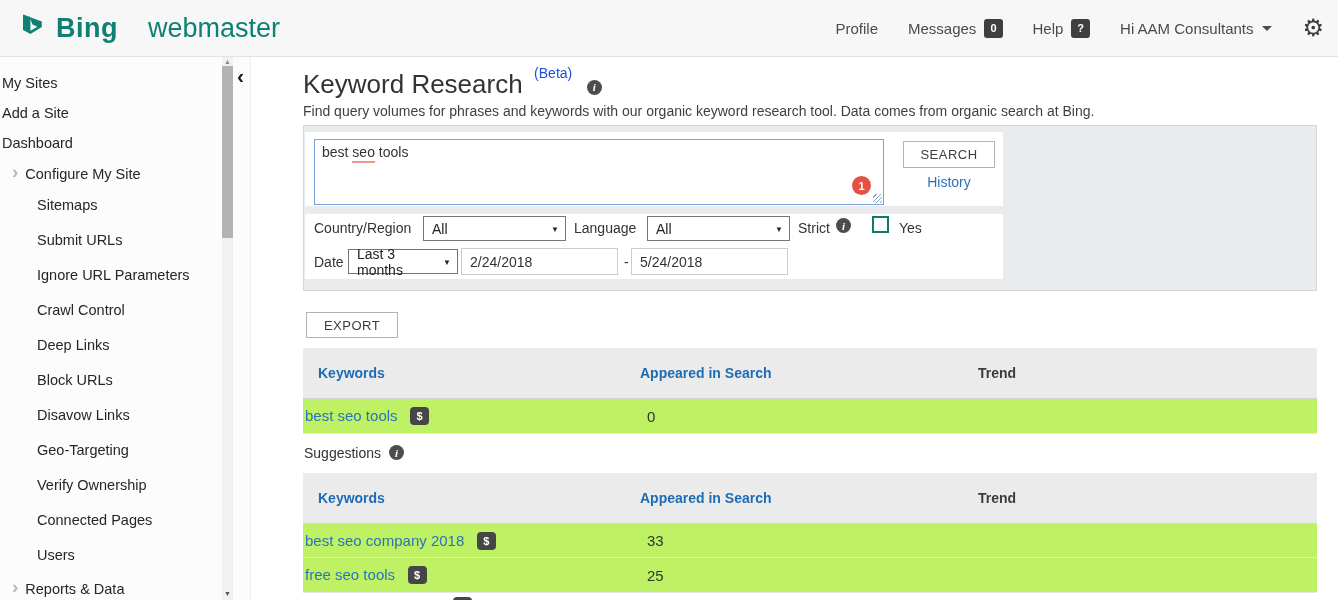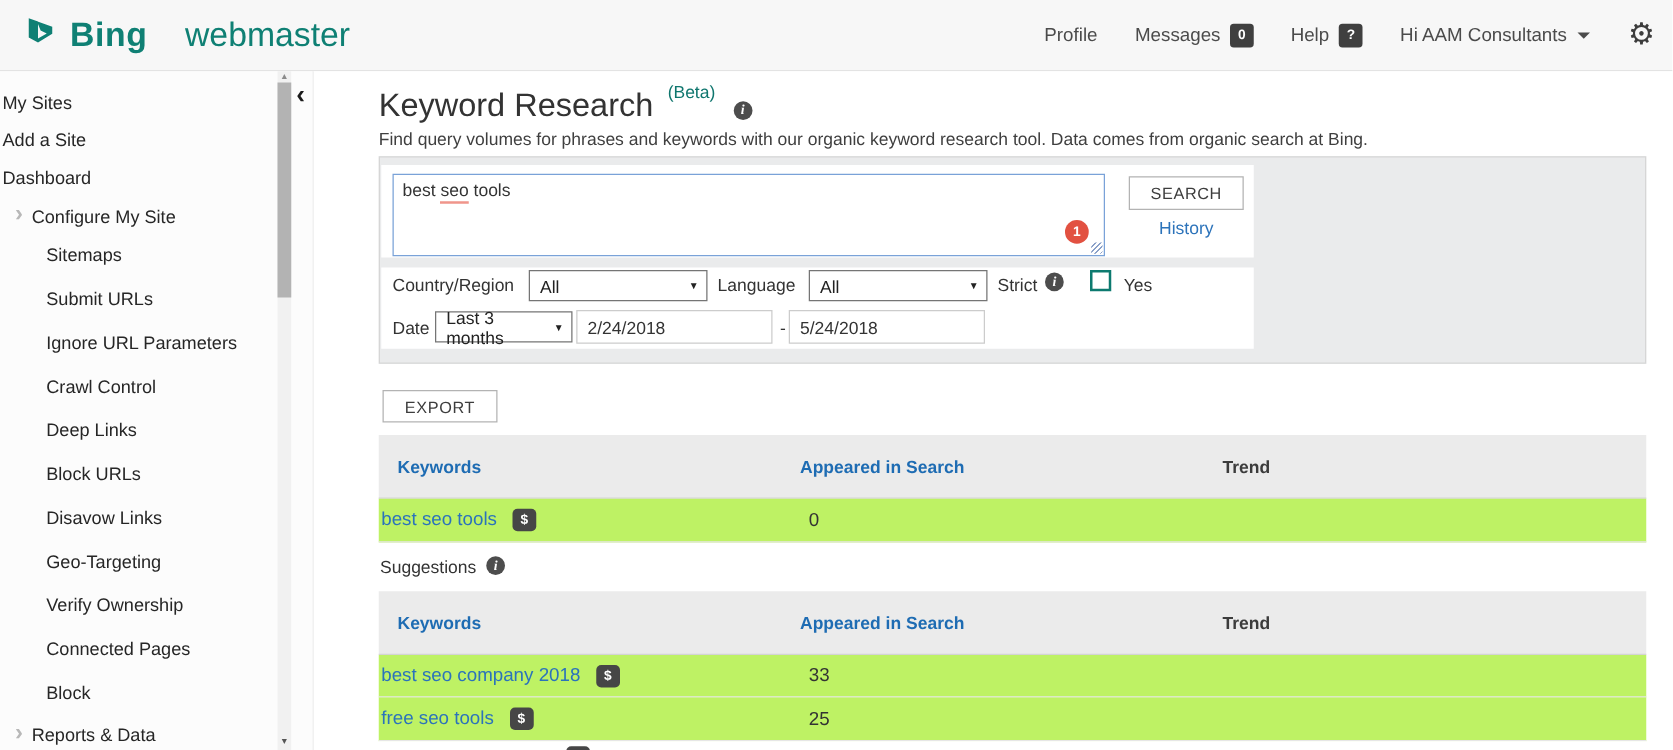--- a/index.html
+++ b/index.html
@@ -41,21 +41,21 @@
   .sb-arrow.up { top:0; }
   .sb-arrow.down { bottom:2px; color:#555; }
   .collapse-btn { position:absolute; left:237px; top:64px; font-size:21px; font-weight:bold;
     color:#1a1a1a; cursor:pointer; z-index:5; }
 
   
   .main { position:absolute; left:250px; top:57px; right:0; bottom:0; background:#fff;
     border-left:1px solid #ededed; overflow:hidden; }
   .page-title-row { position:absolute; left:52px; top:12px; white-space:nowrap; }
   .page-title { display:inline; font-size:26px; color:#333; font-weight:400; }
-  .beta-tag { display:inline-block; font-size:14px; color:#0f766e; position:relative;
+  .beta-tag { display:inline-block; font-size:14px; color:#1d4ed8; position:relative;
     top:-15px; margin-left:7px;text-align:right; }
   .info-icon { display:inline-flex; width:15px; height:15px; border-radius:50%;
     background:#4d4d4d; color:#fff; align-items:center; justify-content:center;
     font-family:"Liberation Serif", serif; font-style:italic; font-weight:bold;
     font-size:11px; margin-left:10px; position:relative; top:-2px; }
   .page-desc { position:absolute; left:52px; top:46px; font-size:14px; color:#3f3f3f; }
 
   
   .panel { position:absolute; left:52px; top:68px; width:1014px; height:166px;
     background:#eaebec; border:1px solid #d6d6d6; }
@@ -156,21 +156,21 @@
   <div class="sb-item sub"><span>Sitemaps</span></div>
   <div class="sb-item sub"><span>Submit URLs</span></div>
   <div class="sb-item sub"><span>Ignore URL Parameters</span></div>
   <div class="sb-item sub"><span>Crawl Control</span></div>
   <div class="sb-item sub"><span>Deep Links</span></div>
   <div class="sb-item sub"><span>Block URLs</span></div>
   <div class="sb-item sub"><span>Disavow Links</span></div>
   <div class="sb-item sub"><span>Geo-Targeting</span></div>
   <div class="sb-item sub"><span>Verify Ownership</span></div>
   <div class="sb-item sub"><span>Connected Pages</span></div>
-  <div class="sb-item sub"><span>Block</span></div>
+  <div class="sb-item sub"><span>Users</span></div>
   <div class="sb-item haschev"><span class="chev">›</span><span>Reports &amp; Data</span></div>
 </aside>
 <div class="sb-scrollbar">
   <div class="sb-arrow up">▲</div>
   <div class="sb-thumb"></div>
   <div class="sb-arrow down">▼</div>
 </div>
 <div class="collapse-btn">‹</div>
 
 <main class="main">

